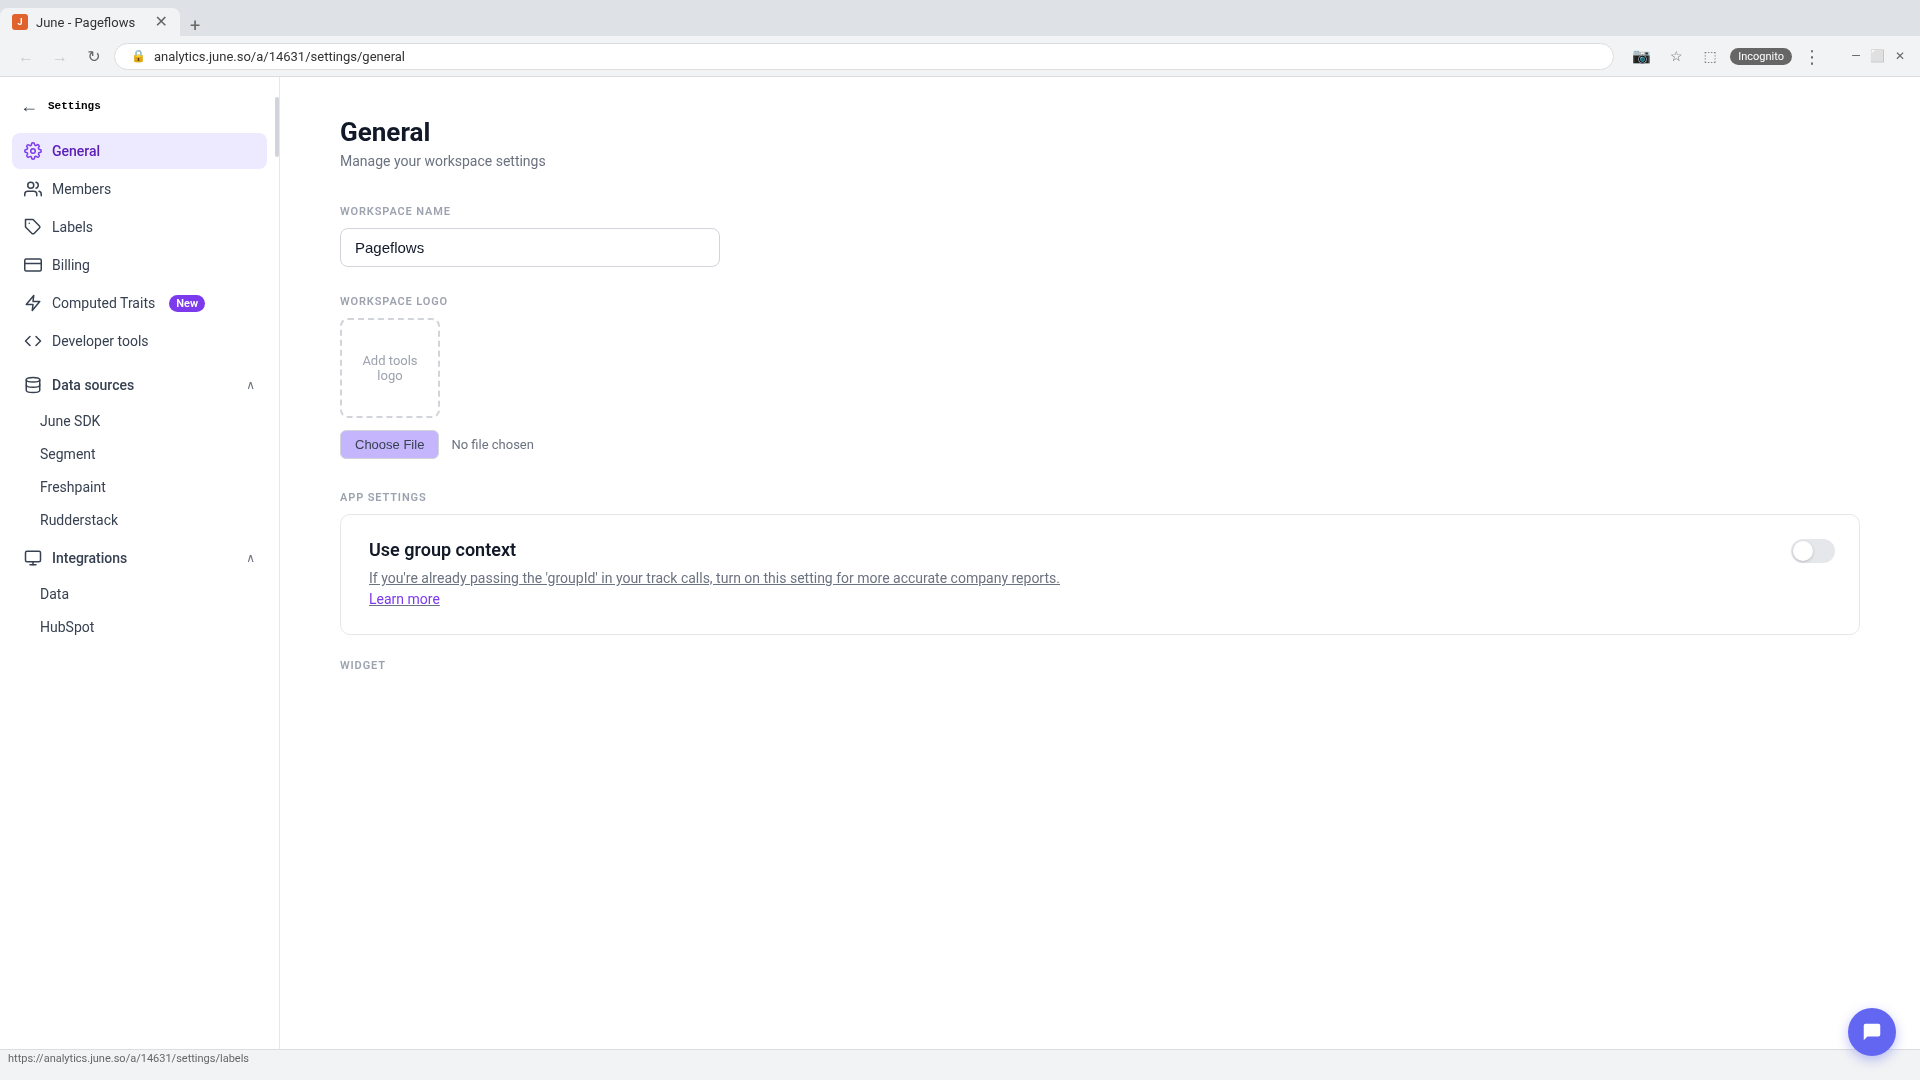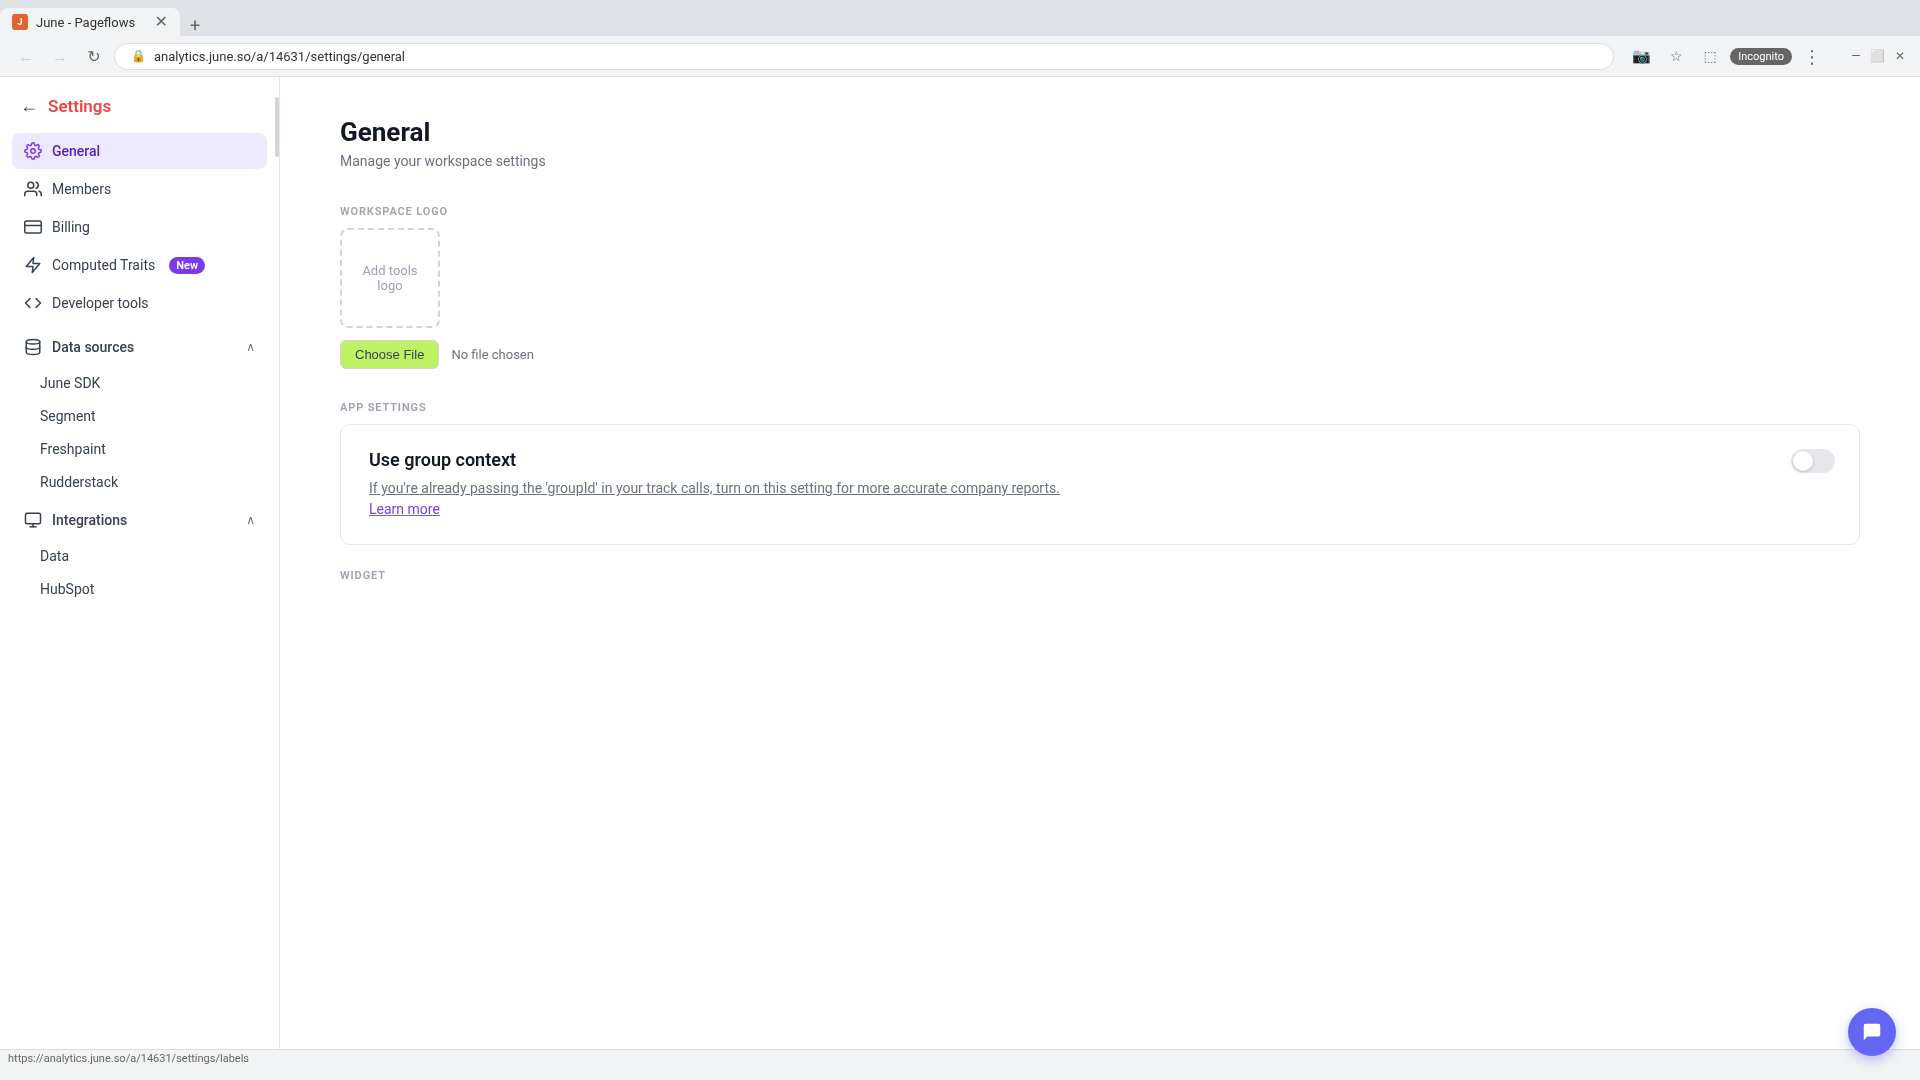--- a/index.html
+++ b/index.html
@@ -28,21 +28,21 @@
 
     
     .app-container { display: flex; flex: 1; overflow: hidden; }
 
     
     .sidebar { width: 280px; background: #fff; border-right: 1px solid #e5e7eb; display: flex; flex-direction: column; overflow: hidden; position: relative; }
     .sidebar-scrollbar { position: absolute; right: 0; top: 0; width: 4px; height: 100%; }
     .sidebar-scrollbar-thumb { background: #d1d5db; border-radius: 2px; width: 4px; height: 60px; margin-top: 20px; }
     .sidebar-header { padding: 18px 20px 12px; display: flex; align-items: center; gap: 10px; }
     .back-arrow { color: #374151; font-size: 18px; cursor: pointer; }
-    .sidebar-title { font-size: 17px; font-weight: 600; color: #ef4444; }
+    .sidebar-title { font-size: 11px; font-weight: 600; color: #000000; font-family: Liberation Mono, monospace; }
     .sidebar-nav { flex: 1; padding: 4px 12px; overflow-y: auto; }
     .nav-item { display: flex; align-items: center; gap: 10px; padding: 9px 12px; border-radius: 8px; cursor: pointer; color: #374151; font-size: 14px; font-weight: 400; margin-bottom: 2px; }
     .nav-item.active { background: #ede9fe; color: #5b21b6; font-weight: 500; }
     .nav-item.active .nav-icon { color: #7c3aed; }
     .nav-icon { width: 18px; height: 18px; display: flex; align-items: center; justify-content: center; flex-shrink: 0; }
     .nav-icon svg { width: 18px; height: 18px; }
     .nav-badge { background: #7c3aed; color: white; font-size: 11px; font-weight: 600; padding: 2px 7px; border-radius: 10px; margin-left: 4px; }
     .nav-section-item { display: flex; align-items: center; gap: 10px; padding: 9px 12px; border-radius: 8px; cursor: pointer; color: #374151; font-size: 14px; font-weight: 500; margin-bottom: 2px; }
     .nav-section-chevron { margin-left: auto; color: #6b7280; font-size: 12px; }
     .nav-sub-items { padding-left: 16px; }
@@ -53,21 +53,21 @@
     .page-title { font-size: 26px; font-weight: 700; color: #111827; margin-bottom: 6px; }
     .page-subtitle { font-size: 14px; color: #6b7280; margin-bottom: 36px; }
 
     .section-label { font-size: 11px; font-weight: 600; color: #9ca3af; letter-spacing: 0.08em; text-transform: uppercase; margin-bottom: 10px; }
 
     .input-field { border: 1px solid #d1d5db; border-radius: 8px; padding: 10px 14px; font-size: 15px; color: #111827; width: 380px; outline: none; margin-bottom: 28px; }
 
     .logo-upload-area { width: 100px; height: 100px; border: 2px dashed #d1d5db; border-radius: 8px; display: flex; flex-direction: column; align-items: center; justify-content: center; color: #9ca3af; font-size: 13px; text-align: center; cursor: pointer; margin-bottom: 12px; padding: 12px; }
 
     .file-controls { display: flex; align-items: center; gap: 12px; margin-bottom: 32px; }
-    .choose-file-btn { background: #bef264; border: 1px solid #d1d5db; border-radius: 6px; padding: 6px 14px; font-size: 13px; color: #374151; cursor: pointer; }
+    .choose-file-btn { background: #c4b5fd; border: 1px solid #d1d5db; border-radius: 6px; padding: 6px 14px; font-size: 13px; color: #374151; cursor: pointer; }
     .no-file-text { font-size: 13px; color: #6b7280; }
 
     .settings-card { border: 1px solid #e5e7eb; border-radius: 10px; padding: 24px 28px; margin-bottom: 24px; position: relative; }
     .settings-card-title { font-size: 18px; font-weight: 600; color: #111827; margin-bottom: 8px; }
     .settings-card-desc { font-size: 14px; color: #6b7280; line-height: 1.5; text-decoration: underline; }
     .settings-card-desc a { color: #7c3aed; text-decoration: none; }
     .toggle-switch { position: absolute; top: 24px; right: 24px; width: 44px; height: 24px; background: #e5e7eb; border-radius: 12px; cursor: pointer; transition: background 0.2s; }
     .toggle-knob { width: 20px; height: 20px; background: white; border-radius: 50%; position: absolute; top: 2px; left: 2px; box-shadow: 0 1px 3px rgba(0,0,0,0.2); transition: left 0.2s; }
 
     .widget-section .section-label { margin-top: 8px; }
@@ -143,20 +143,29 @@
           <svg viewBox="0 0 24 24" fill="none" stroke="currentColor" stroke-width="2" stroke-linecap="round" stroke-linejoin="round">
             <path d="M17 21v-2a4 4 0 0 0-4-4H5a4 4 0 0 0-4 4v2"></path>
               <circle cx="9" cy="7" r="4"></circle>
               <path d="M23 21v-2a4 4 0 0 0-3-3.87"></path>
               <path d="M16 3.13a4 4 0 0 1 0 7.75"></path>
           </svg>
         </span>
         <span>Members</span>
       </div>
 
+      <div class="nav-item">
+        <span class="nav-icon">
+          <svg viewBox="0 0 24 24" fill="none" stroke="currentColor" stroke-width="2" stroke-linecap="round" stroke-linejoin="round">
+            <path d="M20.59 13.41l-7.17 7.17a2 2 0 0 1-2.83 0L2 12V2h10l8.59 8.59a2 2 0 0 1 0 2.82z"></path>
+              <line x1="7" y1="7" x2="7.01" y2="7"></line>
+          </svg>
+        </span>
+        <span>Labels</span>
+      </div>
 
       <div class="nav-item">
         <span class="nav-icon">
           <svg viewBox="0 0 24 24" fill="none" stroke="currentColor" stroke-width="2" stroke-linecap="round" stroke-linejoin="round">
             <rect x="1" y="4" width="22" height="16" rx="2" ry="2"></rect>
               <line x1="1" y1="10" x2="23" y2="10"></line>
           </svg>
         </span>
         <span>Billing</span>
       </div>
@@ -230,20 +239,24 @@
           </div>
         </div>
       </div>
     </div>
   </div>
 
   <div class="main-content">
     <h1 class="page-title">General</h1>
     <p class="page-subtitle">Manage your workspace settings</p>
 
+    <div>
+      <div class="section-label">WORKSPACE NAME</div>
+      <input class="input-field" type="text" value="Pageflows" style="">
+    </div>
 
     <div>
       <div class="section-label">WORKSPACE LOGO</div>
       <div class="logo-upload-area">
         <span style="color:#9ca3af;font-size:13px;">Add tools</span>
         <span style="color:#9ca3af;font-size:13px;">logo</span>
       </div>
       <div class="file-controls">
         <button class="choose-file-btn">Choose File</button>
         <span class="no-file-text">No file chosen</span>

